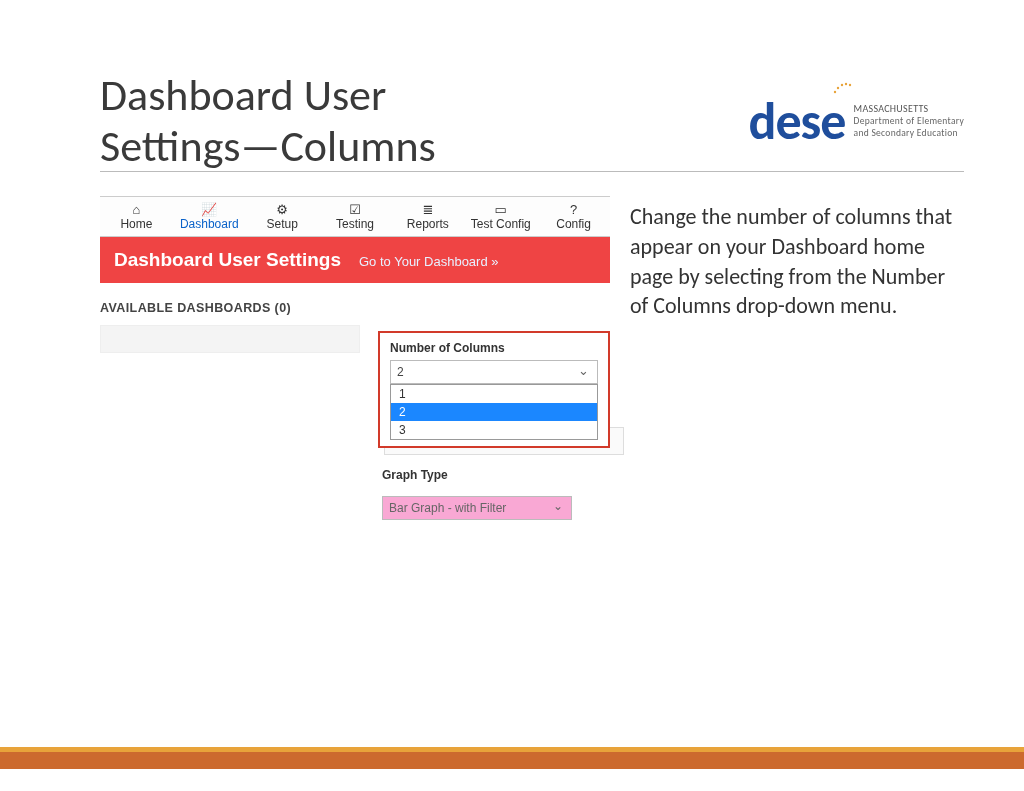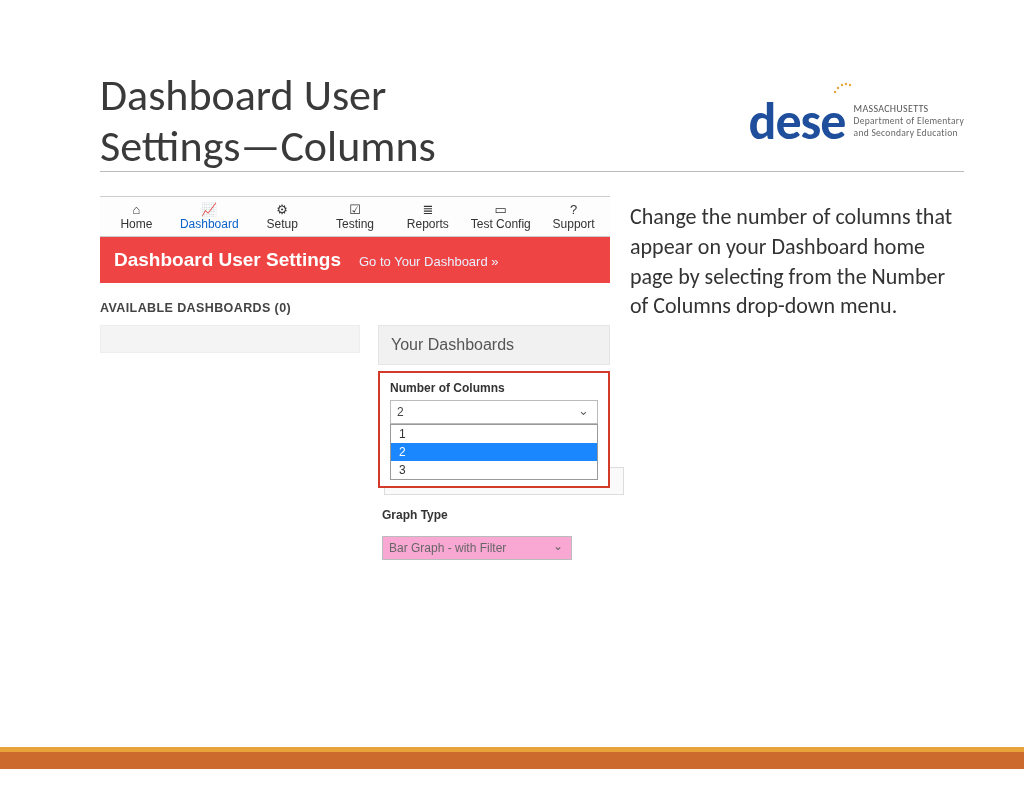--- a/index.html
+++ b/index.html
@@ -288,35 +288,34 @@
         <div class="nav-item">
           <span class="nav-icon">≣</span>
           <span>Reports</span>
         </div>
         <div class="nav-item">
           <span class="nav-icon">▭</span>
           <span>Test Config</span>
         </div>
         <div class="nav-item">
           <span class="nav-icon">?</span>
-          <span>Support</span>
+          <span>Config</span>
         </div>
       </div>
 
       <div class="blue-banner">
         <span class="banner-title">Dashboard User Settings</span>
         <span class="banner-link">Go to Your Dashboard »</span>
       </div>
 
       <div class="available-row">AVAILABLE DASHBOARDS (0)</div>
 
       <div class="two-col">
         <div class="left-blank"></div>
         <div class="right-panel">
-          <div class="panel-title">Your Dashboards</div>
 
           <div style="position:relative;border-radius:15px;">
             <div class="behind-text">↓ Session Status by Subject</div>
 
             <div class="field-block">
               <div class="field-label">Number of Columns</div>
               <div class="select-box">
                 <span>2</span>
               </div>
               <div class="dropdown-list">

